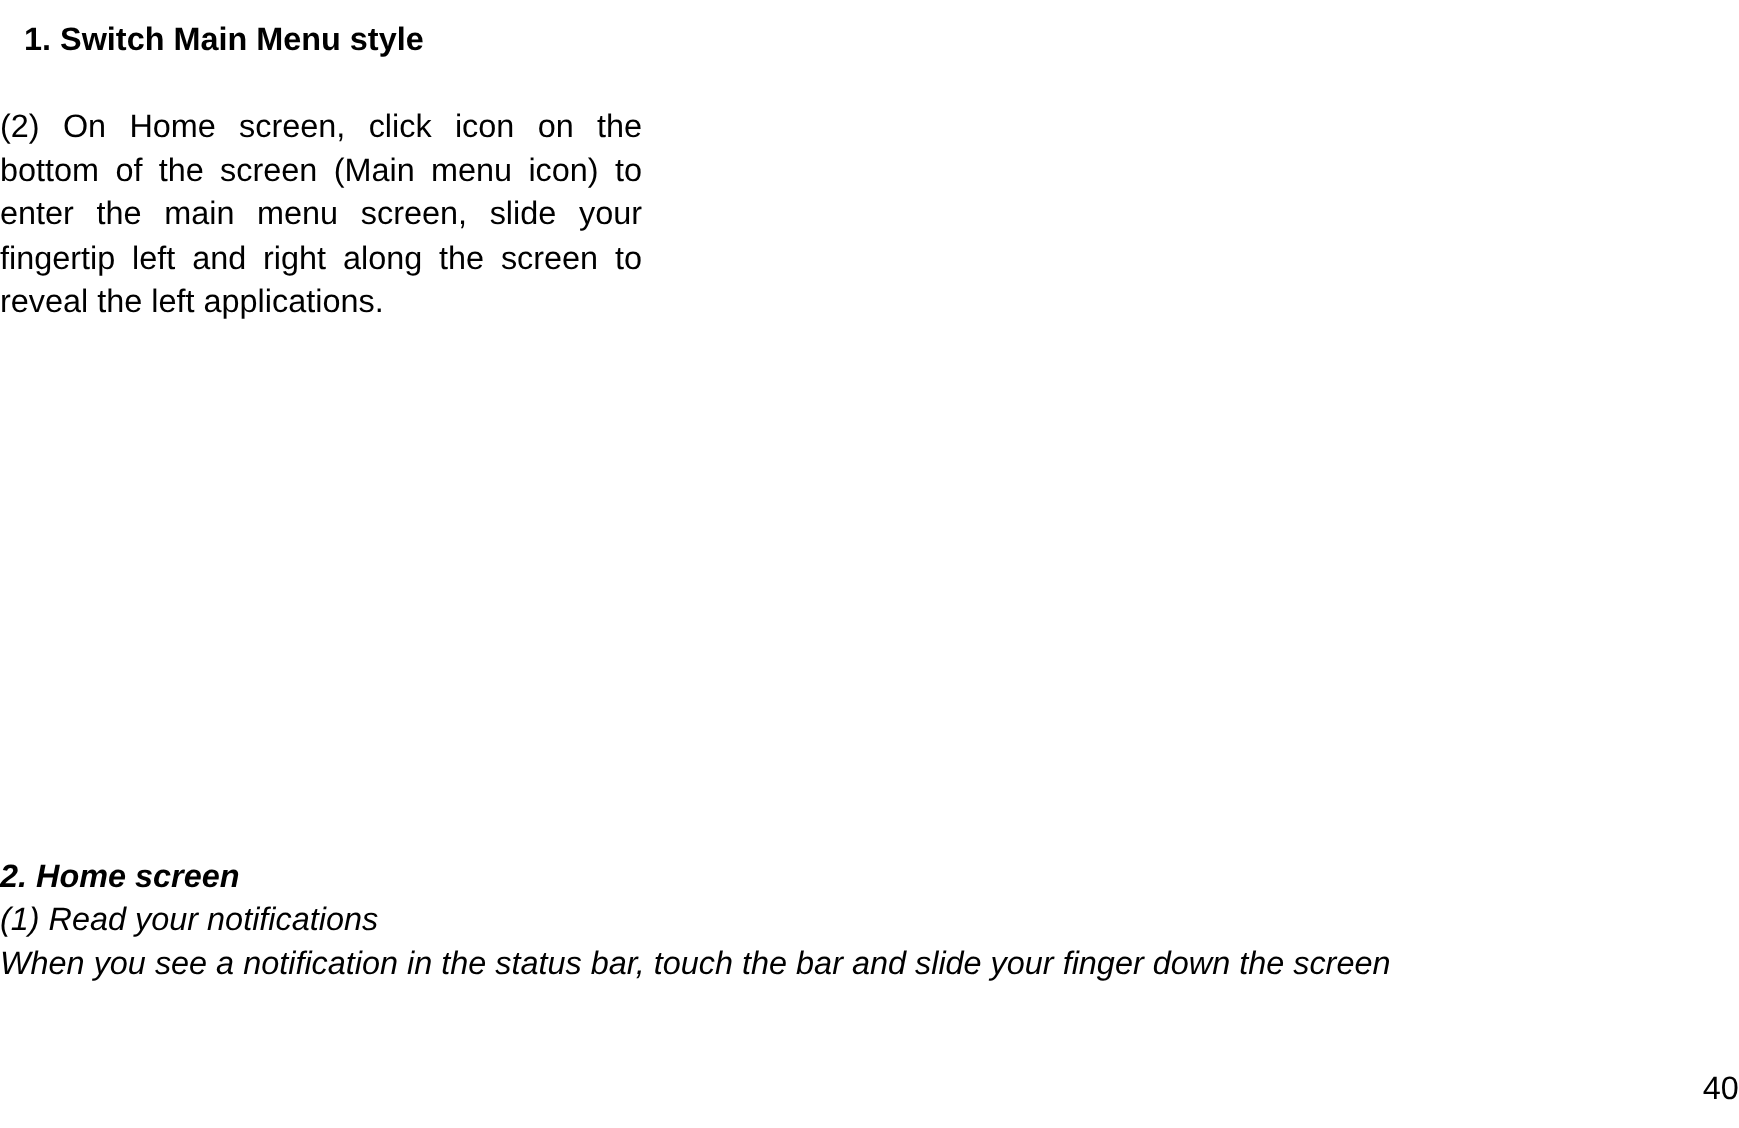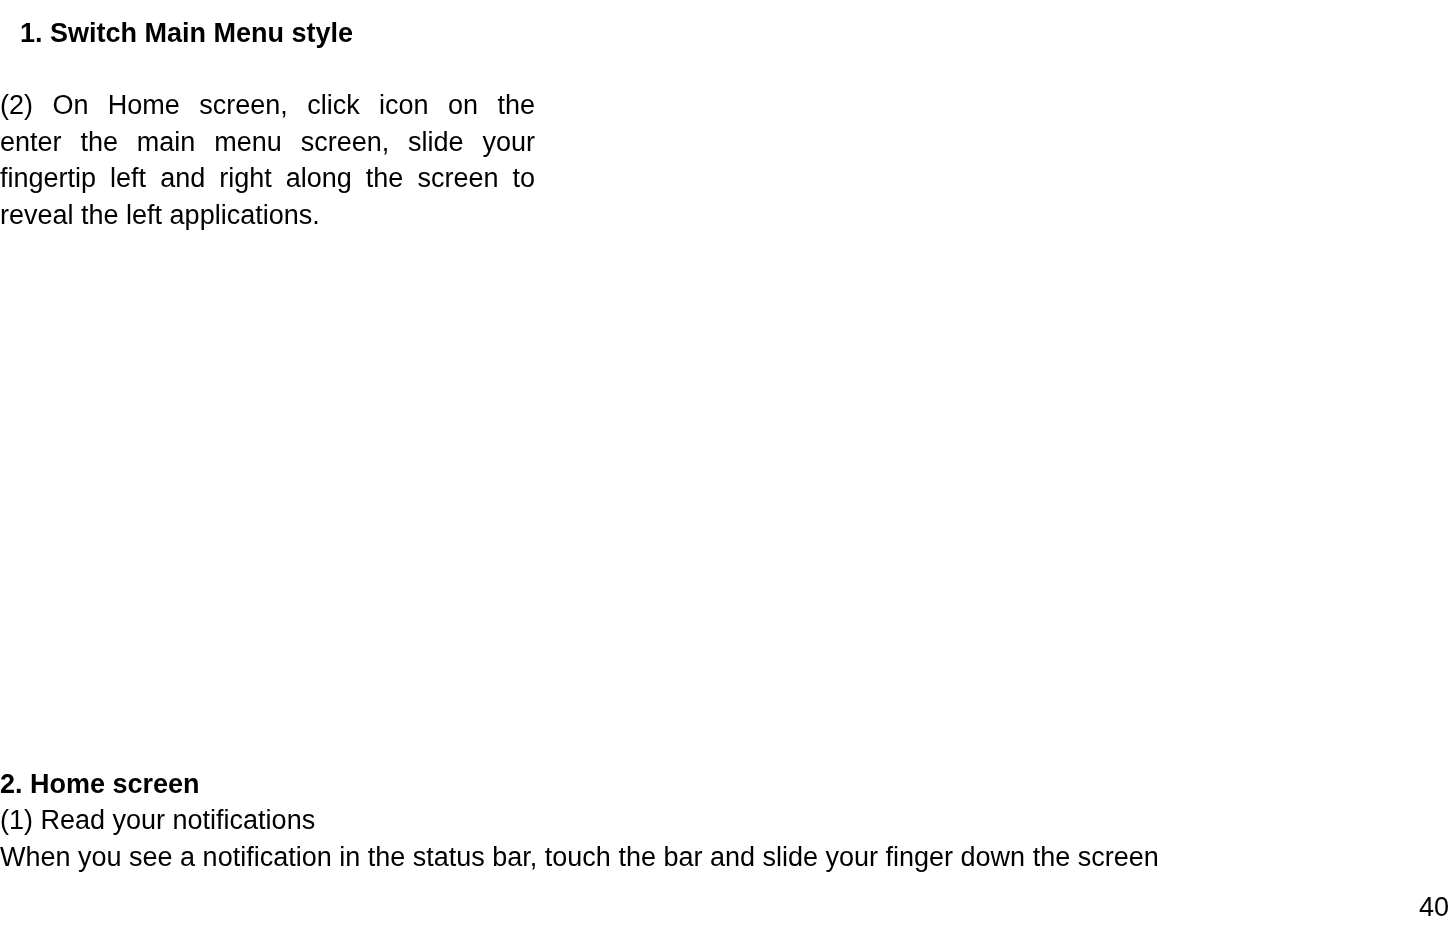--- a/index.html
+++ b/index.html
@@ -31,23 +31,24 @@
       text-align-last: left;
     }
     .justify-last {
       text-align-last: justify;
     }
     .spacer {
       height: 36px;
     }
     .section-2 {
       position: absolute;
-      top: 766px;
+      top: 712px;
       left: 0;
       width: 1202px;
+      font-style: italic;
     }
     .page-number {
       position: absolute;
       bottom: 15px;
       left: 0;
       width: 1449px;
       text-align: right;
       font-size: 27px;
     }
   </style>
@@ -55,20 +56,21 @@
 <body>
 
 <div class="full-width">
   <div class="heading">1. Switch Main Menu style</div>
 </div>
 
 <div class="spacer"></div>
 
 <div class="left-column">
   <div class="justify-last">(2) On Home screen, click icon on the</div>
+  <div class="justify-last">bottom of the screen (Main menu icon) to</div>
   <div class="justify-last">enter the main menu screen, slide your</div>
   <div class="justify-last">fingertip left and right along the screen to</div>
   <div>reveal the left applications.</div>
 </div>
 
 <div class="section-2">
   <div class="heading">2. Home screen</div>
   <div>(1) Read your notifications</div>
   <div>When you see a notification in the status bar, touch the bar and slide your finger down the screen</div>
 </div>

